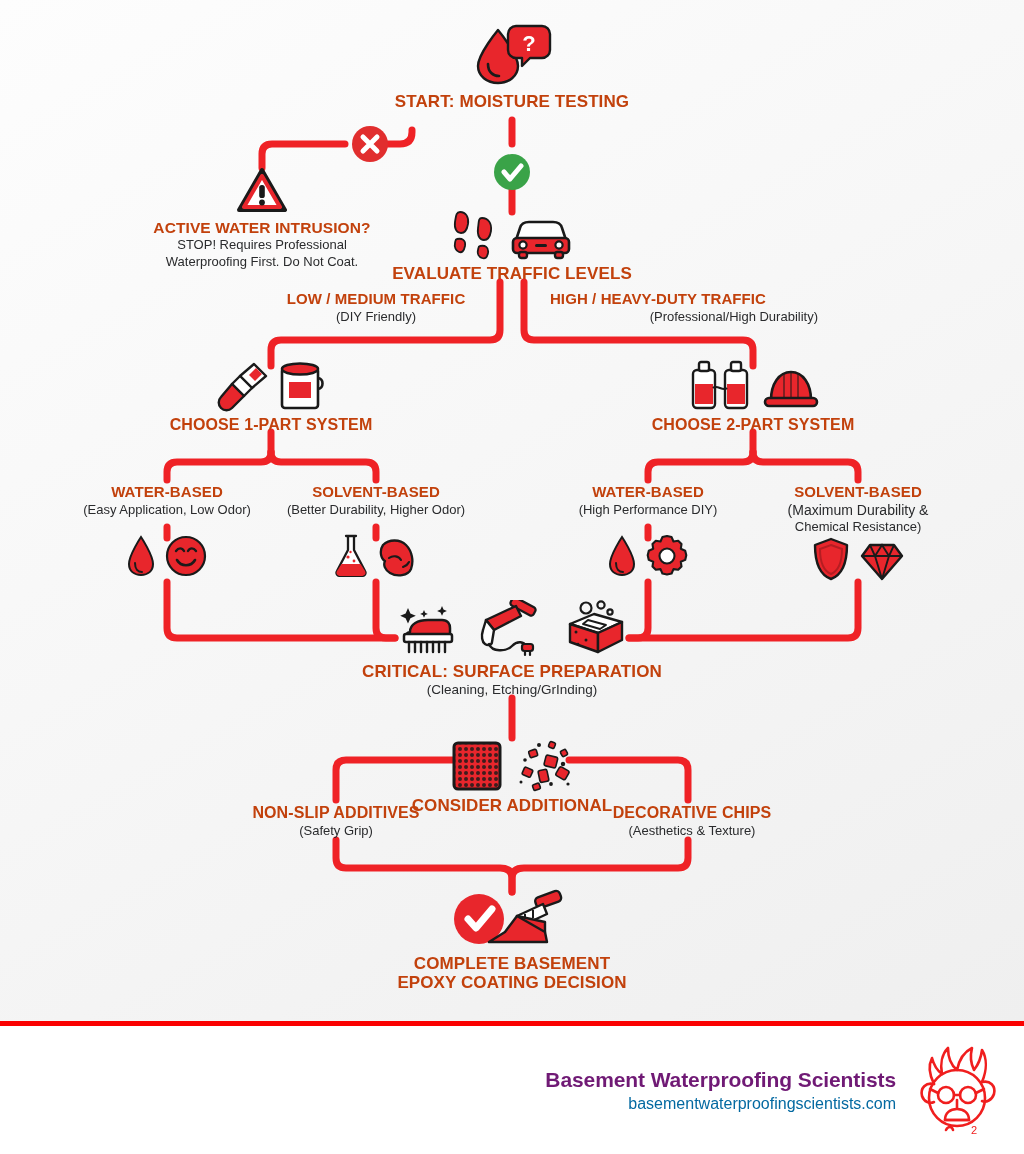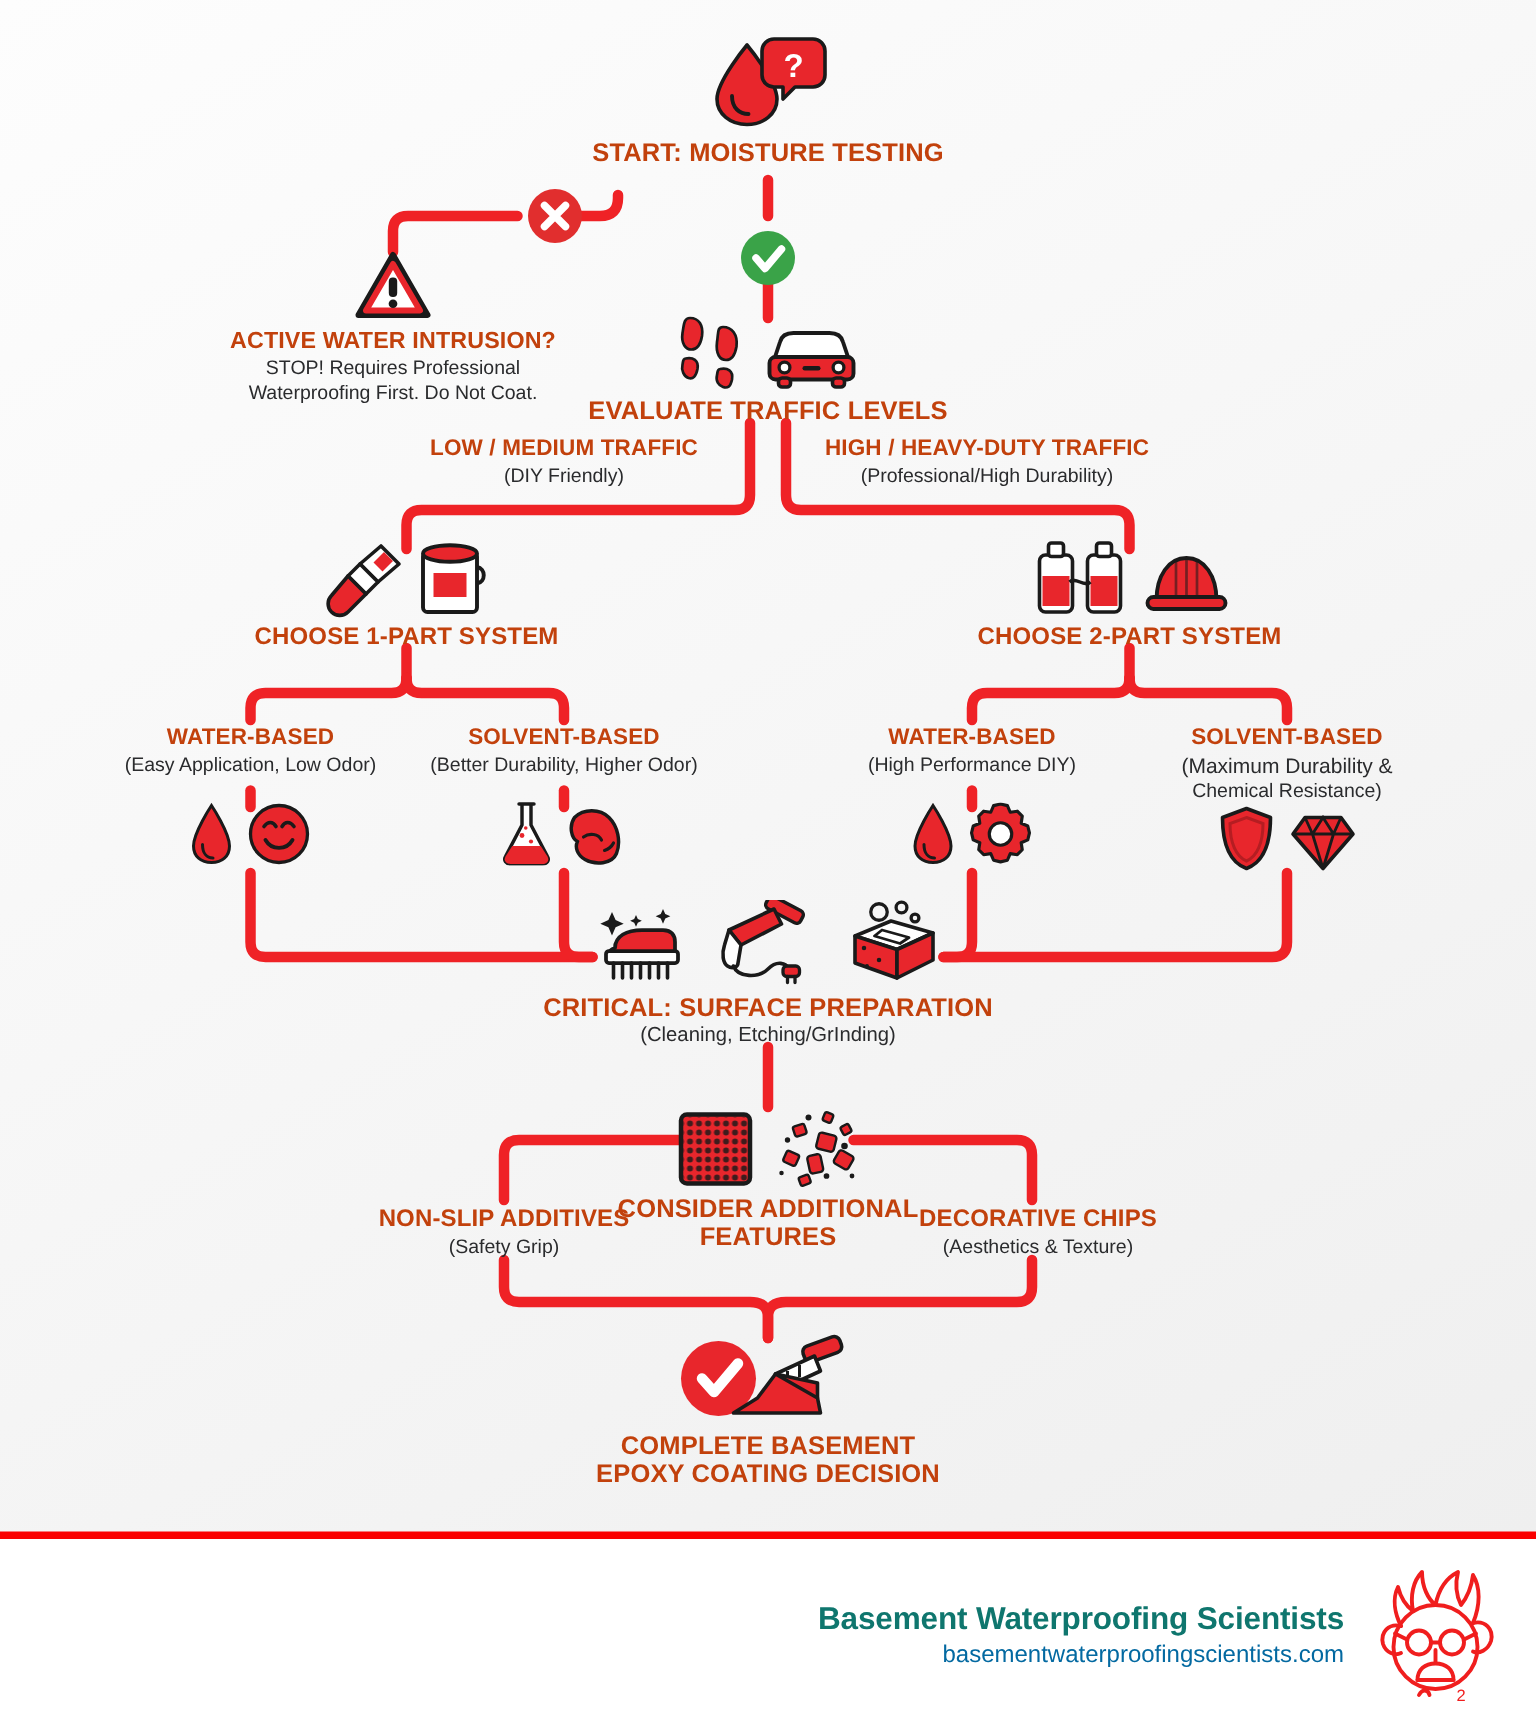--- a/index.html
+++ b/index.html
@@ -60,21 +60,21 @@
     position: absolute; left: 0; top: 1026px;
     width: 1024px; height: 128px;
     background: #ffffff;
     display: flex;
     align-items: center;
     justify-content: flex-end;
     padding-right: 24px;
   }
   .brandtext { text-align: right; margin-right: 18px; }
   .brandname {
-    font-size: 21px; font-weight: bold; color: #0f766e;
+    font-size: 21px; font-weight: bold; color: #701a75;
     letter-spacing: -0.1px;
   }
   .brandurl {
     font-size: 16px; color: #0369a1; margin-top: 3px;
   }
 </style>
 </head>
 <body>
 
 <div id="canvas">
@@ -178,21 +178,21 @@
     <div class="ttl" style="font-size:17px; margin-top:4px;">EVALUATE TRAFFIC LEVELS</div>
   </div>
 
   <div class="node" style="left:376px; top:291px; width:300px;">
     <div class="ttl" style="font-size:15px;">LOW / MEDIUM TRAFFIC</div>
     <div class="sub" style="font-size:13px;">(DIY Friendly)</div>
   </div>
 
   <div class="node" style="left:658px; top:291px; width:320px;">
     <div class="ttl" style="font-size:15px;">HIGH / HEAVY-DUTY TRAFFIC</div>
-    <div class="sub" style="font-size:13px;">(Professional/High Durability)</div>
+    <div class="sub" style="font-size:13px;text-align:right;">(Professional/High Durability)</div>
   </div>
 
   <div class="node" style="left:271px; top:360px; width:300px;">
     <div class="icons" style="height:52px; gap:4px;">
       <svg width="54" height="52" viewBox="0 0 54 52">
         <path d="M38,4 L50,16 L36,28 L24,16 Z" fill="#ffffff" stroke="#1a1a1a" stroke-width="2.4" stroke-linejoin="round"></path>
         <path d="M40,8 L46,14 L39,21 L33,15 Z" fill="#e8262c"></path>
         <path d="M24,16 L36,28 L28,36 L16,24 Z" fill="#ffffff" stroke="#1a1a1a" stroke-width="2.4" stroke-linejoin="round"></path>
         <path d="M16,24 L28,36 L16,48 C13,51 8,51 5,48 C2,45 2,40 5,37 Z" fill="#e8262c" stroke="#1a1a1a" stroke-width="2.4" stroke-linejoin="round"></path>
       </svg>
@@ -354,21 +354,20 @@
           <circle cx="22" cy="5" r="2"></circle>
           <circle cx="46" cy="24" r="2.2"></circle>
           <circle cx="8" cy="20" r="1.8"></circle>
           <circle cx="34" cy="44" r="1.9"></circle>
           <circle cx="51" cy="44" r="1.6"></circle>
           <circle cx="4" cy="42" r="1.5"></circle>
         </g>
       </svg>
     </div>
     <div class="ttl" style="font-size:17px; margin-top:4px;">CONSIDER ADDITIONAL</div>
-    <div class="ttl" style="font-size:17px;">FEATURES</div>
   </div>
 
   <div class="node" style="left:336px; top:804px; width:230px;">
     <div class="ttl" style="font-size:16px;">NON-SLIP ADDITIVES</div>
     <div class="sub" style="font-size:13px;">(Safety Grip)</div>
   </div>
 
   <div class="node" style="left:692px; top:804px; width:240px;">
     <div class="ttl" style="font-size:16px;">DECORATIVE CHIPS</div>
     <div class="sub" style="font-size:13px;">(Aesthetics &amp; Texture)</div>

